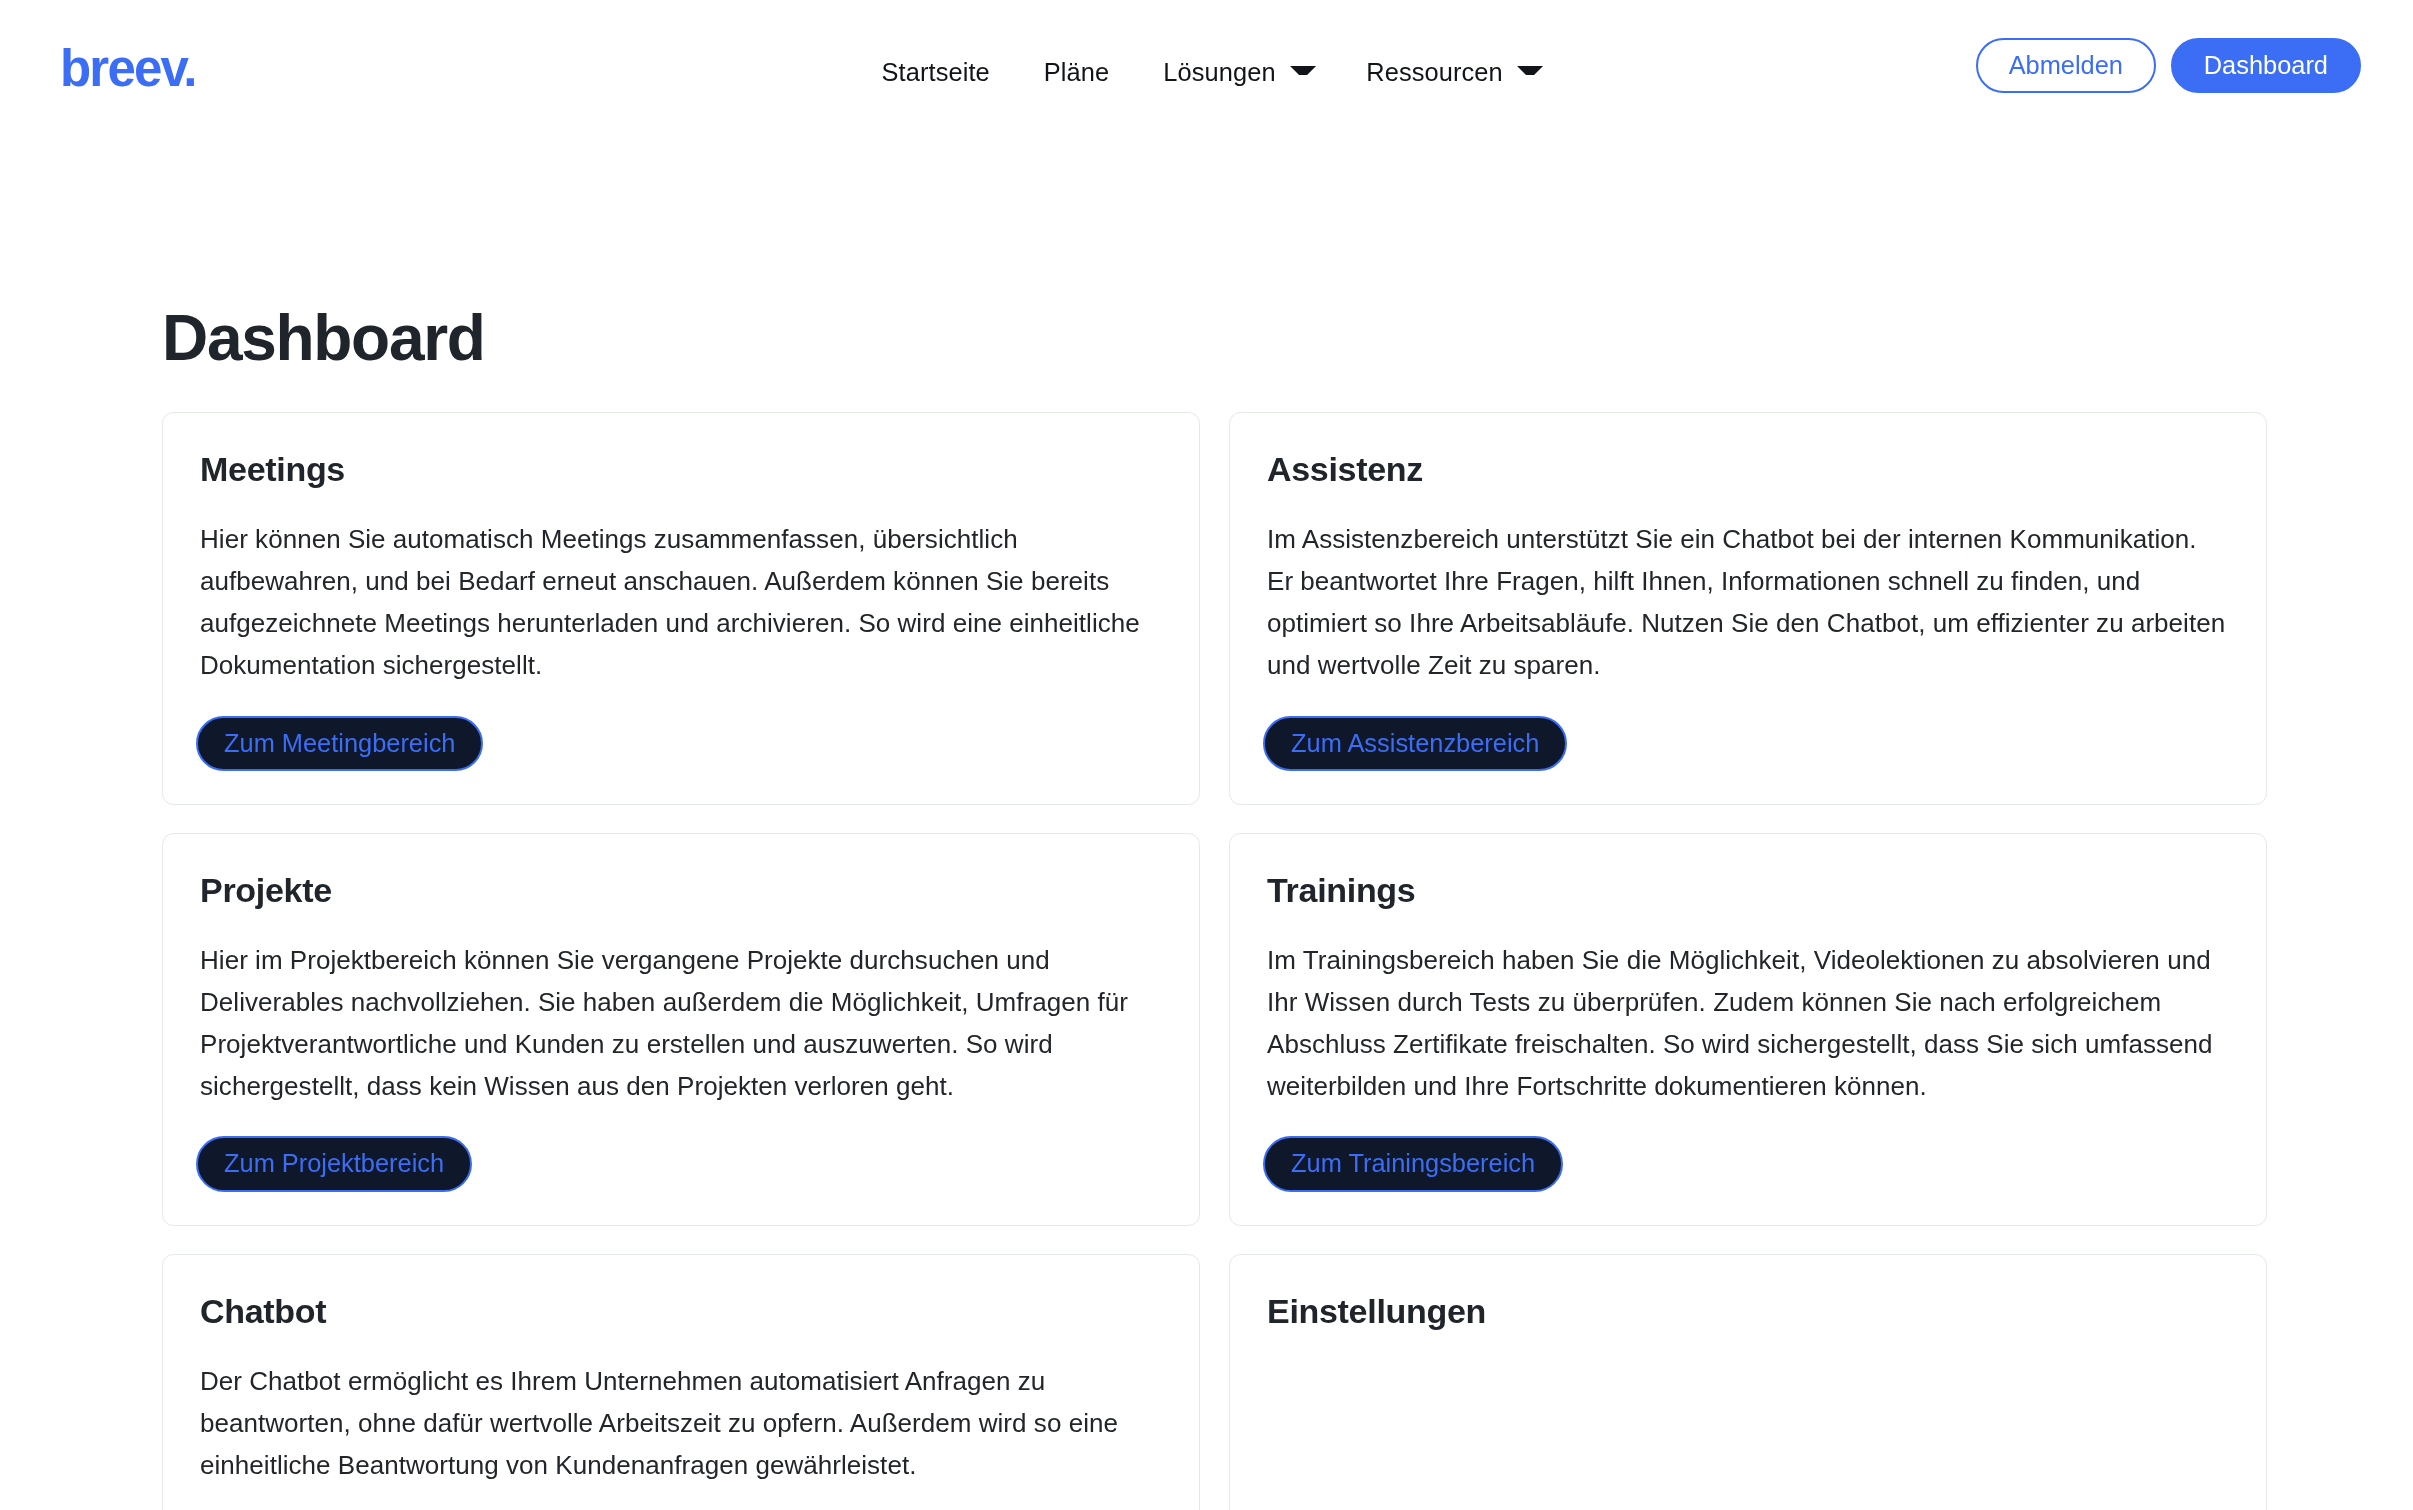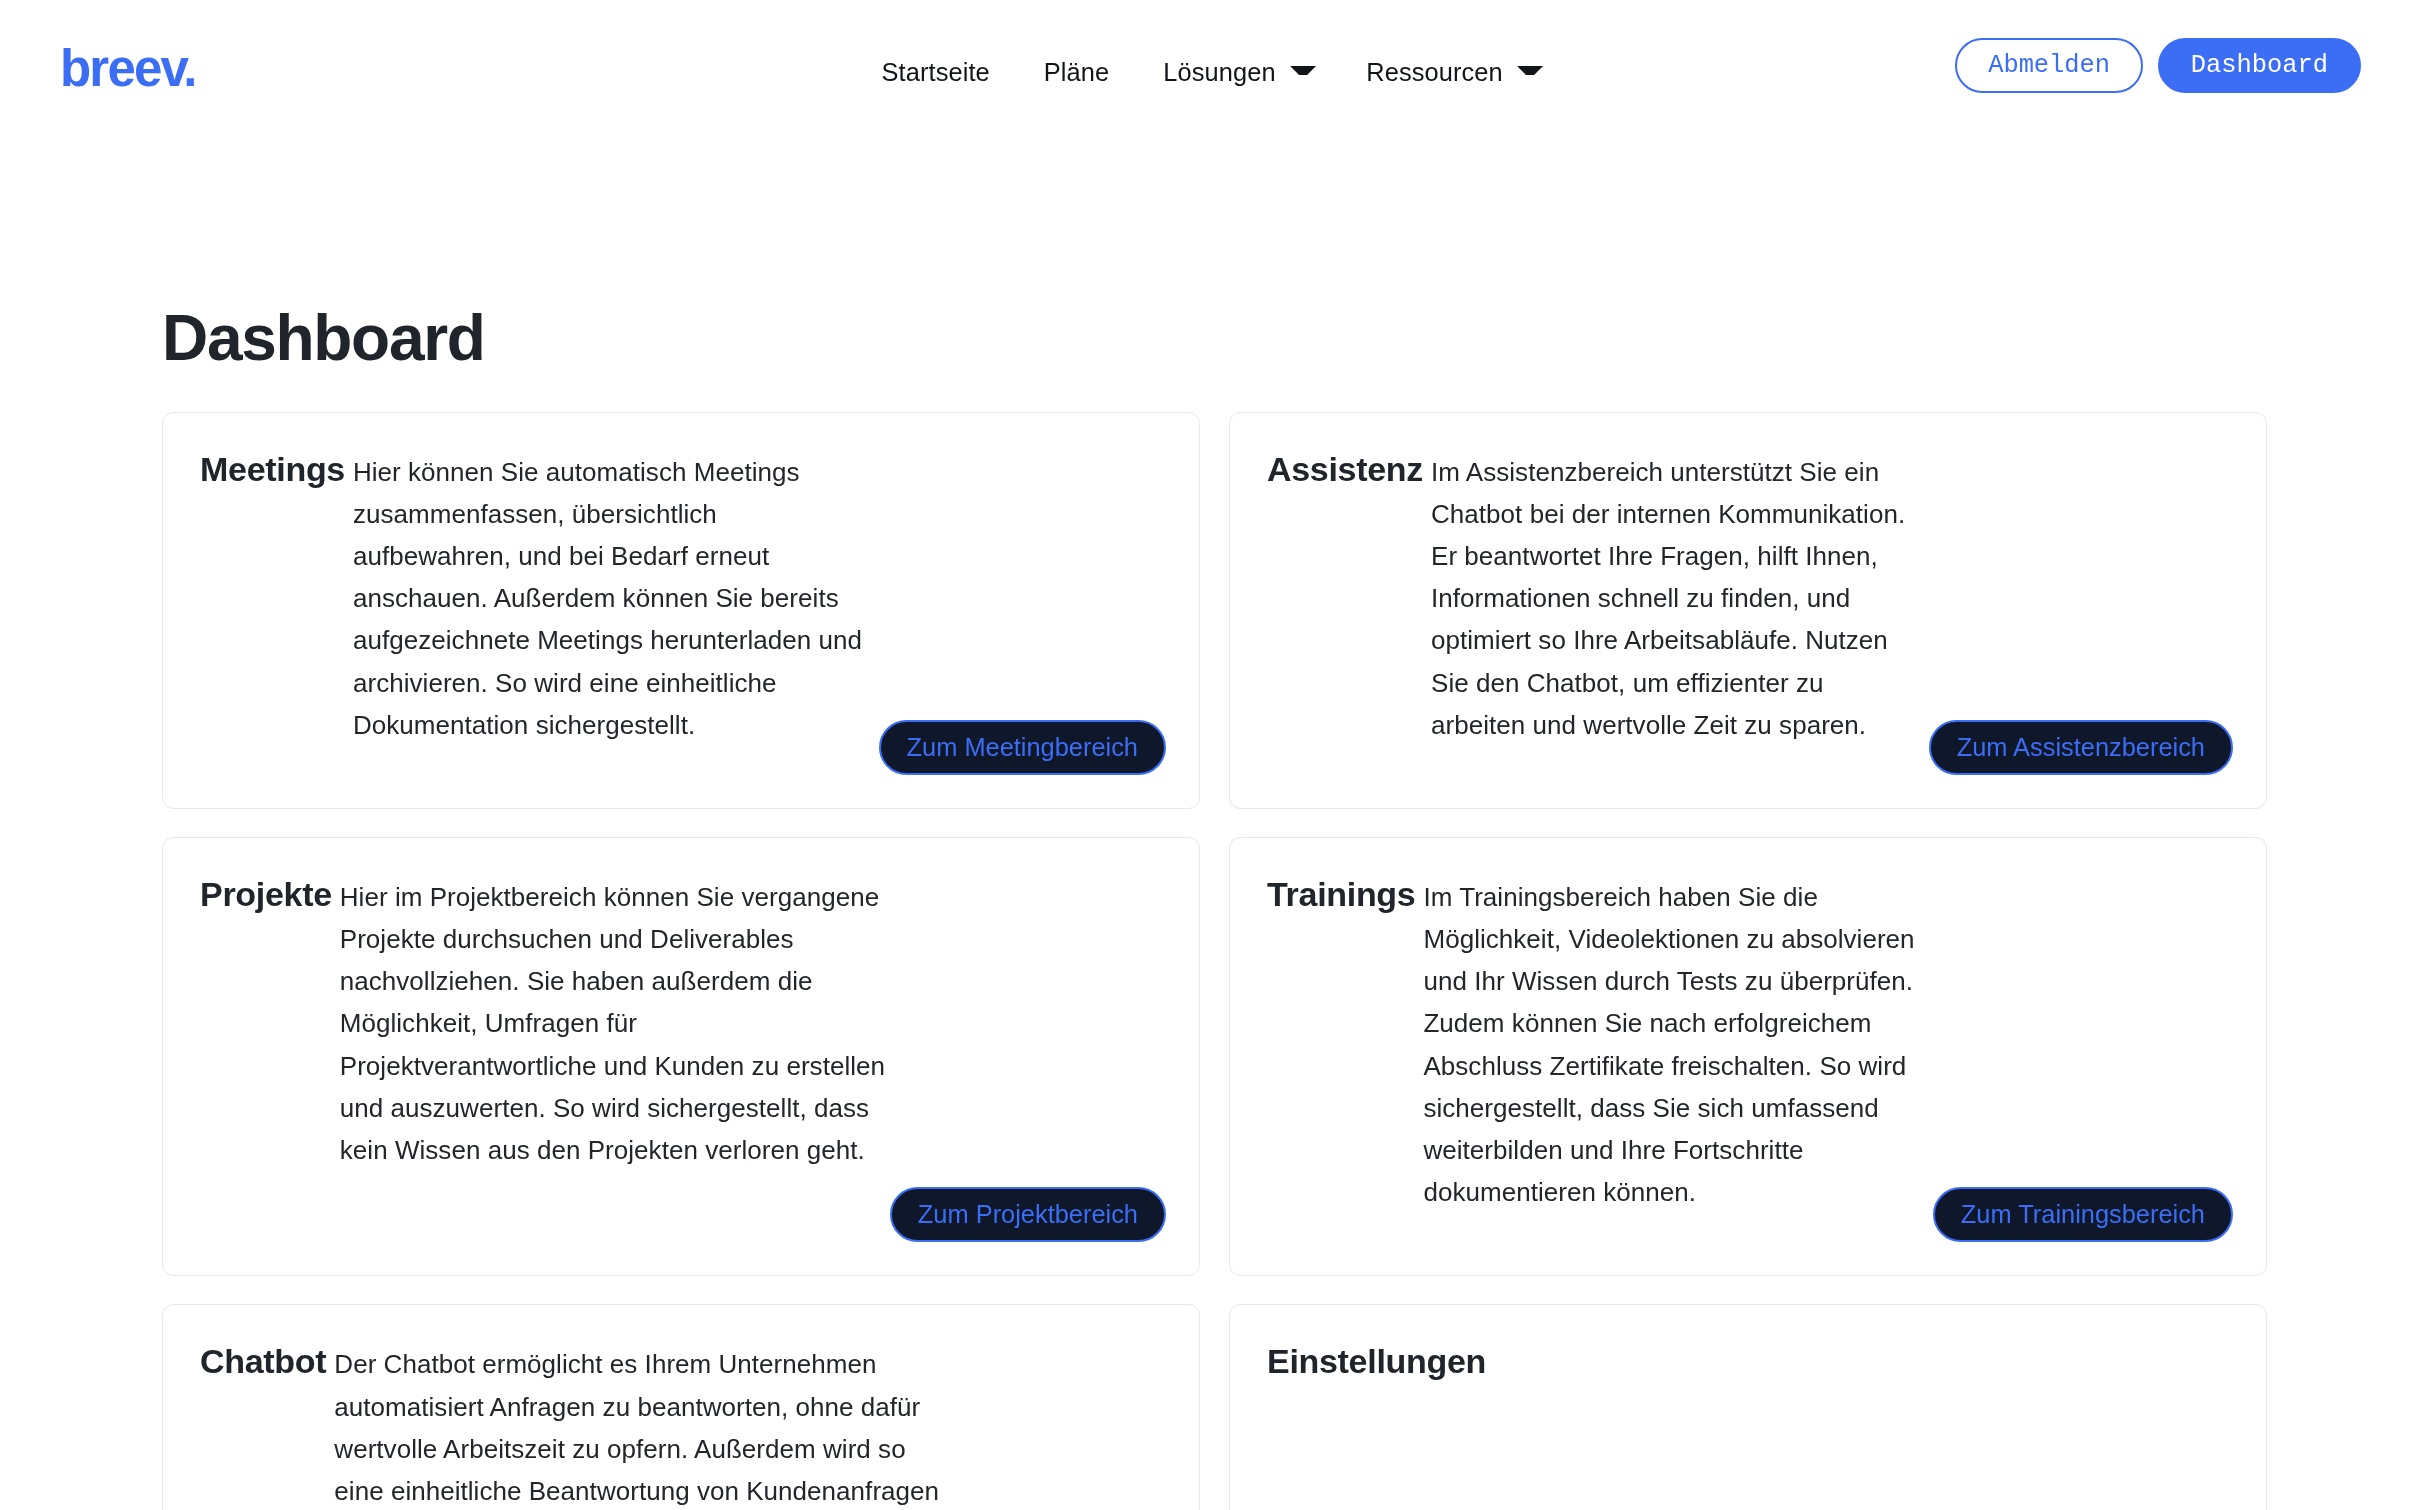--- a/index.html
+++ b/index.html
@@ -69,21 +69,20 @@
     display: inline-block;
   }
 
   .nav-actions {
     position: absolute;
     right: 48px;
     top: 26px;
     display: flex;
     align-items: flex-end;
     gap: 14.8px;
-    font-family: Liberation Mono, monospace;
   }
 
   .btn-outline-top {
     border: 2.1px solid #3b6ef5;
     color: #3b6ef5;
     background: #ffffff;
     border-radius: 820px;
     font-size: 25.4px;
     font-family: inherit;
     padding: 13px 31px;
@@ -127,20 +126,21 @@
     row-gap: 28px;
     width: 2113px;
   }
 
   .card {
     border: 1.6px solid #e4e7ec;
     border-radius: 11.5px;
     background: #ffffff;
     padding: 34px 33px 33px 33px;
     display: flex;
+    flex-direction: column;
     align-items: flex-start;
   }
 
   .card-title {
     font-size: 34px;
     font-weight: 700;
     color: #20252b;
     letter-spacing: -0.3px;
     line-height: 1.1;
     margin-bottom: 21.3px;

